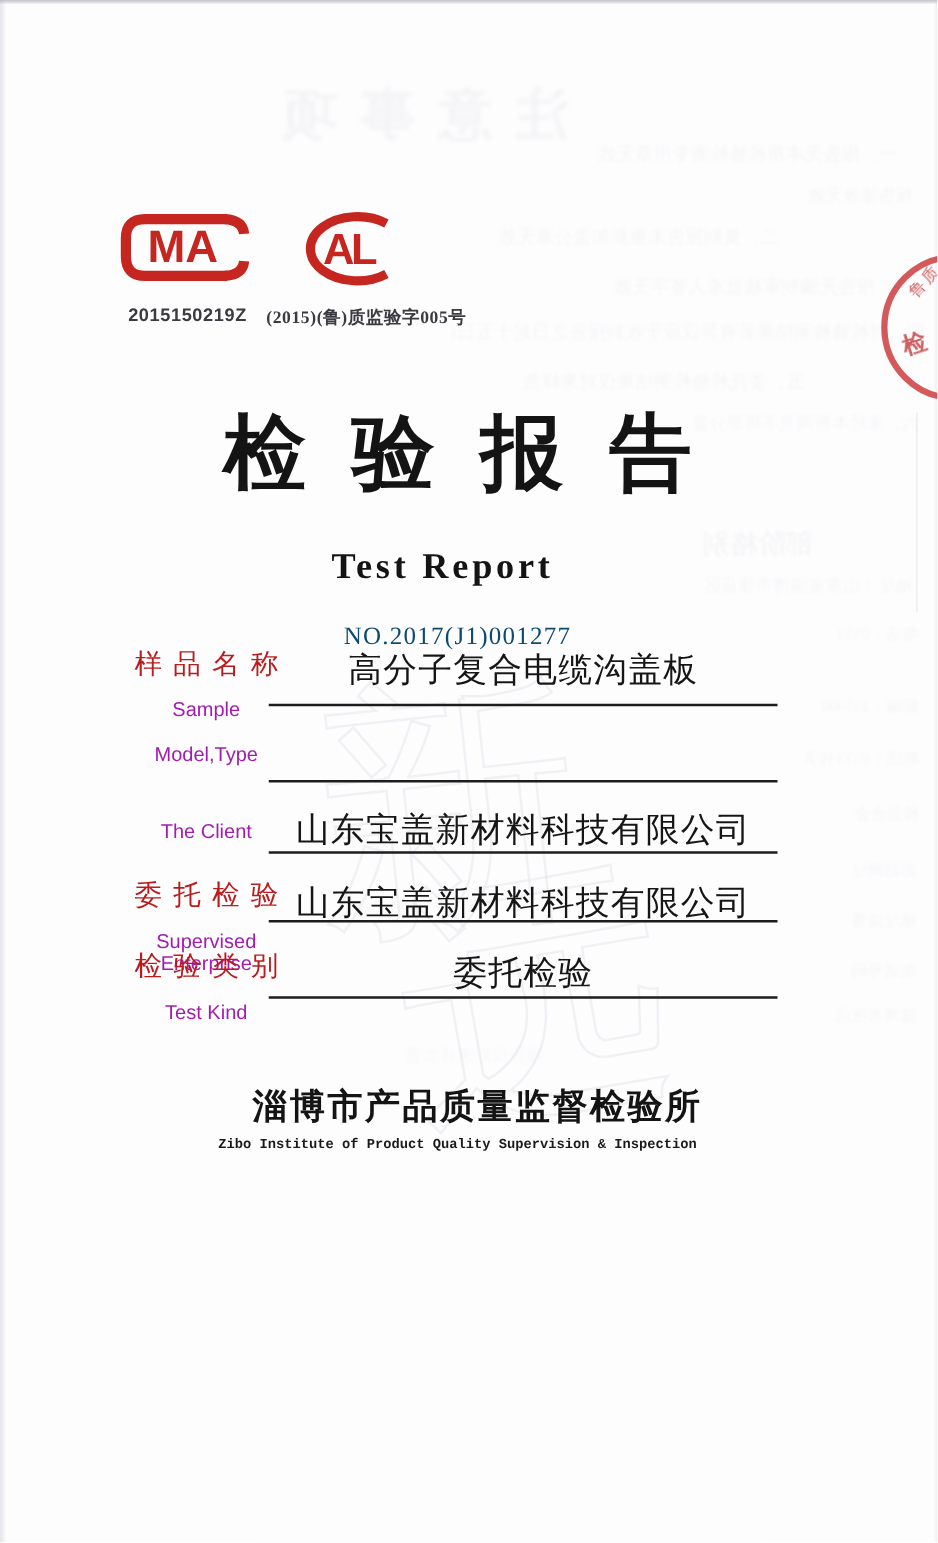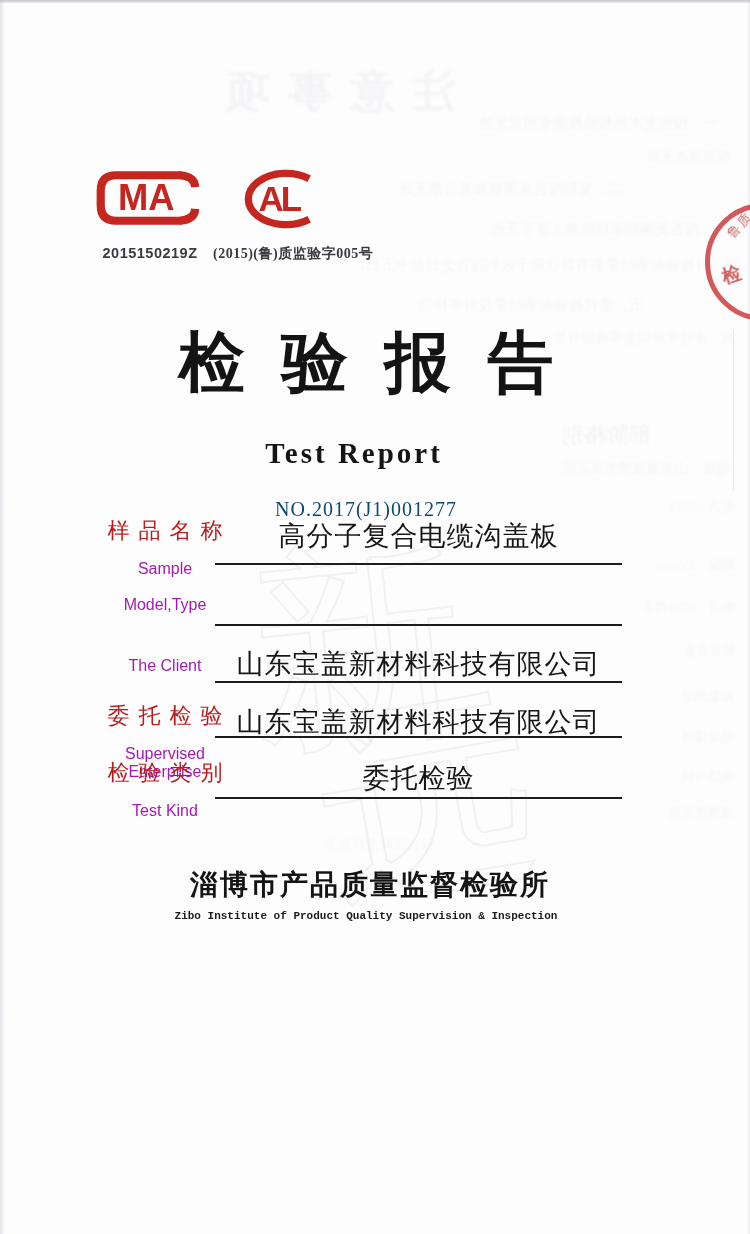--- a/index.html
+++ b/index.html
@@ -50,21 +50,21 @@
   .row-label{position:absolute;left:95px;width:140px;text-align:center;}
   .row-label .cn{font-size:22px;letter-spacing:9px;margin-right:-9px;color:#b91c1c;
     font-weight:500;white-space:nowrap;display:block;}
   .row-label .en{font-size:16px;font-family:"Liberation Sans",sans-serif;
     color:#a21caf;display:block;margin-top:14px;letter-spacing:0;}
   .row-value{position:absolute;left:215px;width:407px;text-align:center;
     font-size:27px;color:#161616;letter-spacing:1px;white-space:nowrap;}
   .row-line{position:absolute;left:215px;width:407px;height:2px;background:#1d1d1d;}
 
   
-  .footer-cn{position:absolute;left:4px;top:866px;width:732px;text-align:center;
+  .footer-cn{position:absolute;left:16px;top:866px;width:732px;text-align:center;
     font-size:28px;font-weight:600;letter-spacing:2px;color:#141414;}
   .footer-en{position:absolute;left:0;top:910px;width:732px;text-align:center;
     font-family:"Liberation Mono",monospace;font-size:11px;font-weight:700;
     color:#1a1a1a;letter-spacing:0px;}
 
   
   .stamp-circle{position:absolute;left:705px;top:203px;width:118px;height:118px;
     border-radius:50%;border:5px solid rgba(199,42,44,.78);box-sizing:border-box;
     filter:blur(.4px);}
   .stamp-char{position:absolute;color:rgba(190,45,45,.75);filter:blur(.5px);

